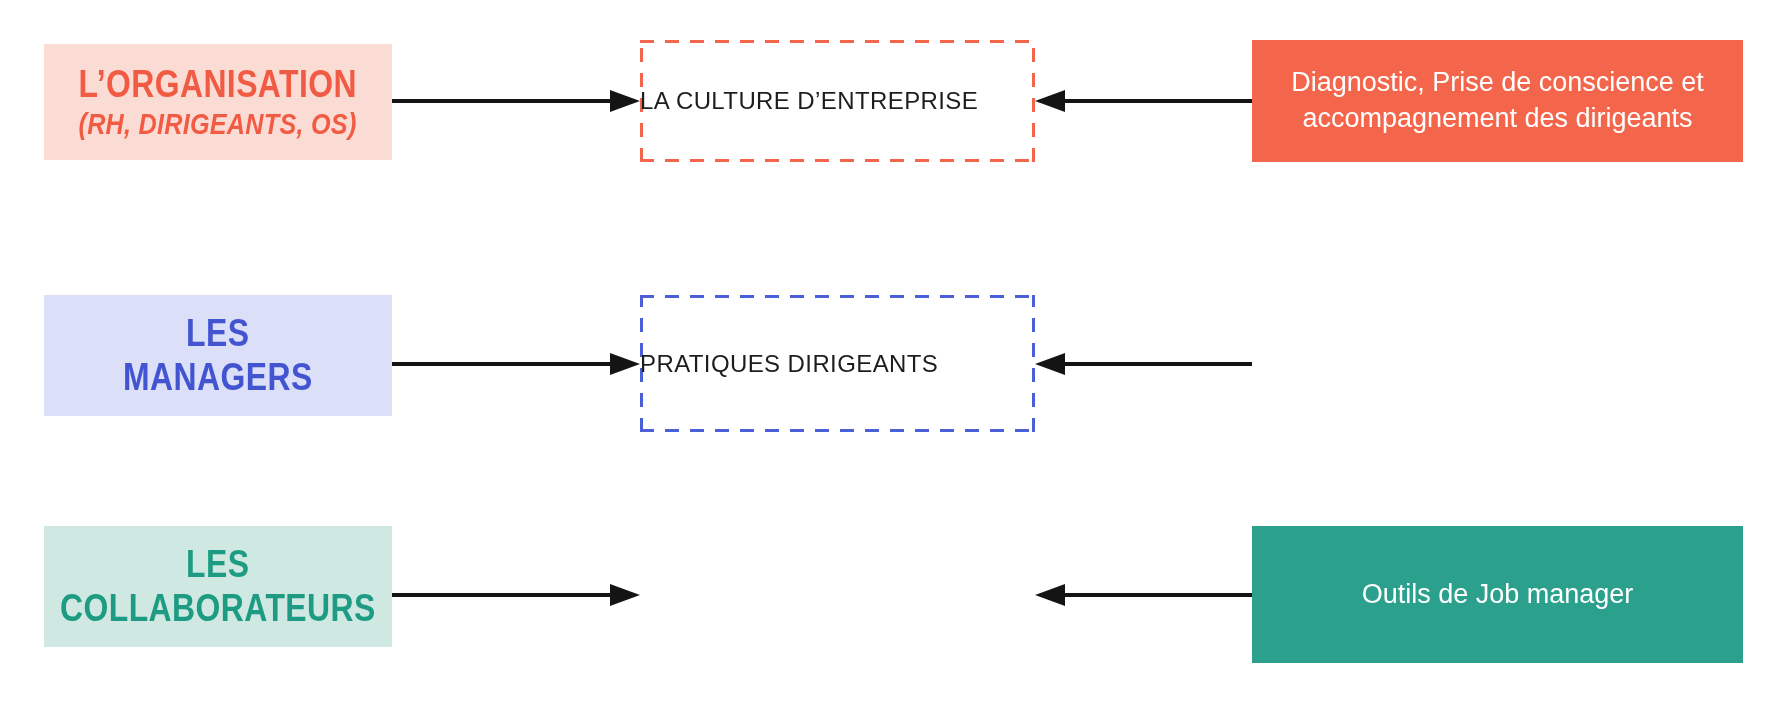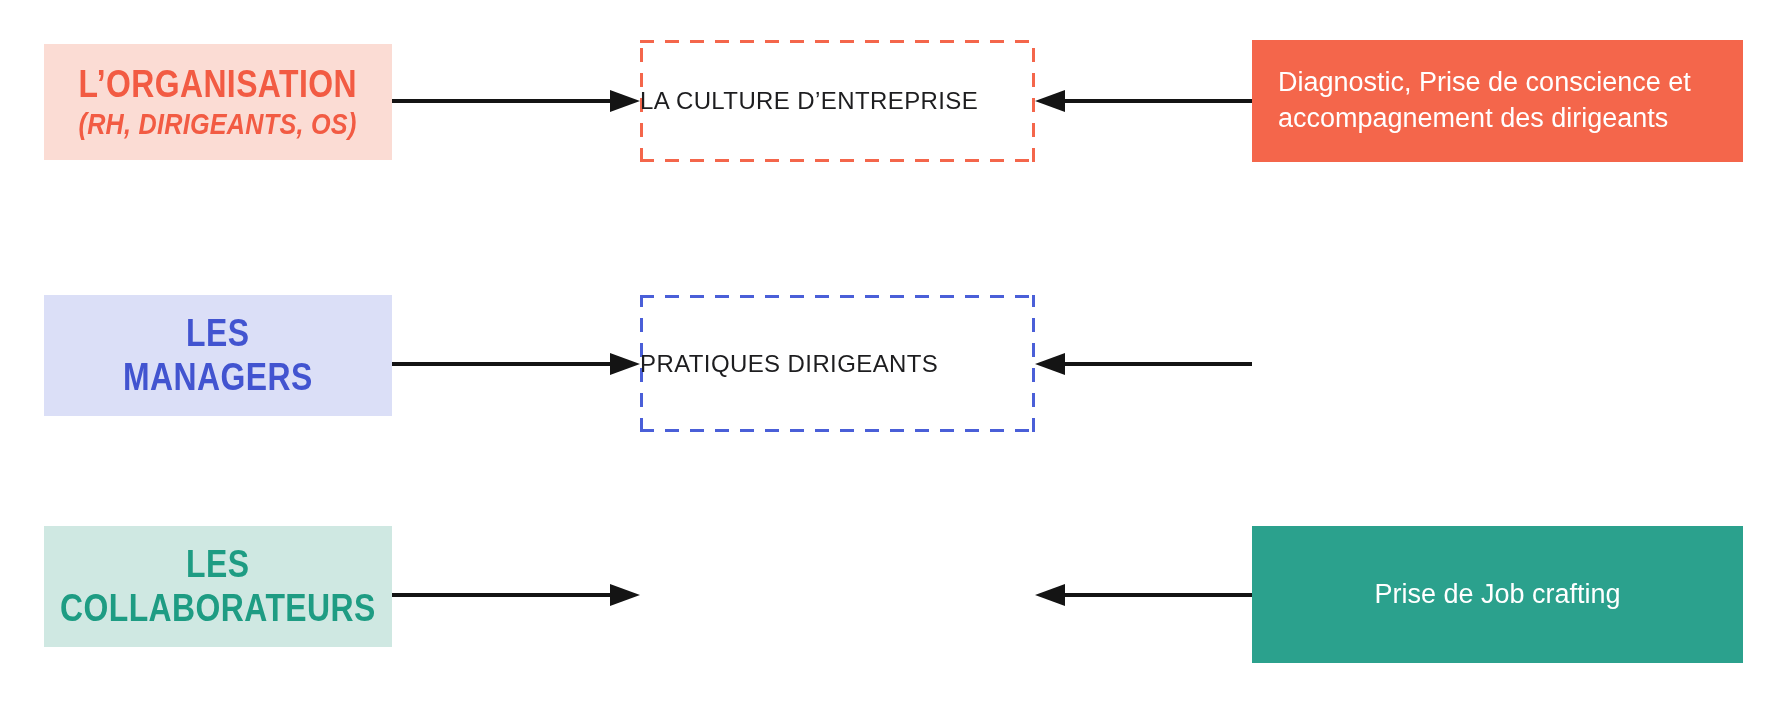--- a/index.html
+++ b/index.html
@@ -56,21 +56,21 @@
     letter-spacing: 0.4px;
     text-align: center;
   }
 
   
   .action-box {
     position: absolute; left: 1252px; width: 491px; top: 0; bottom: 0;
     background: var(--accent);
     color: #ffffff;
     display: flex; align-items: center; justify-content: center;
-    text-align: left;
+    text-align: center;
     padding: 0 26px;
   }
   .action-label { font-size: 27px; line-height: 1.32; }
 
   
   .arrow {
     position: absolute; top: 50%; transform: translateY(-50%);
     height: 24px;
     display: flex; align-items: center;
   }
@@ -141,17 +141,17 @@
     </div>
     <div class="arrow arrow-left">
       <div class="shaft"></div>
       <div class="head-right"></div>
     </div>
     <div class="arrow arrow-right">
       <div class="head-left"></div>
       <div class="shaft"></div>
     </div>
     <div class="action-box">
-      <div class="action-label">Prise de Job crafting</div>
+      <div class="action-label">Outils de Job manager</div>
     </div>
   </div>
 
 </div>
 
 </body></html>

